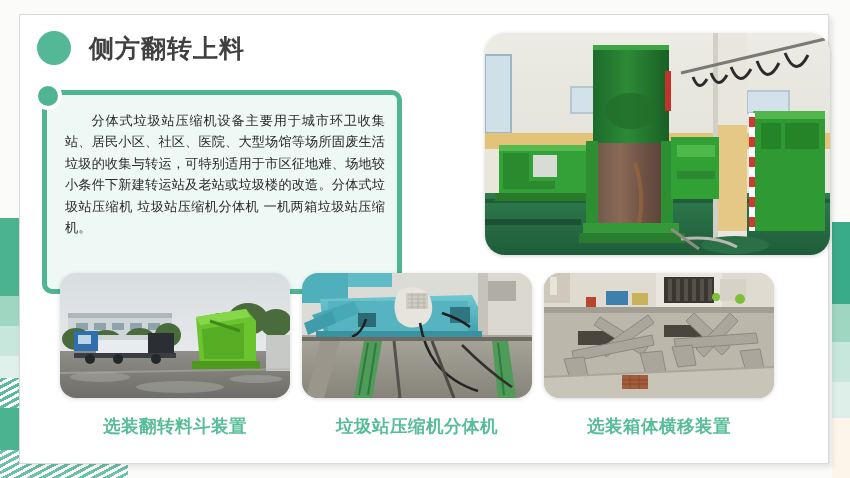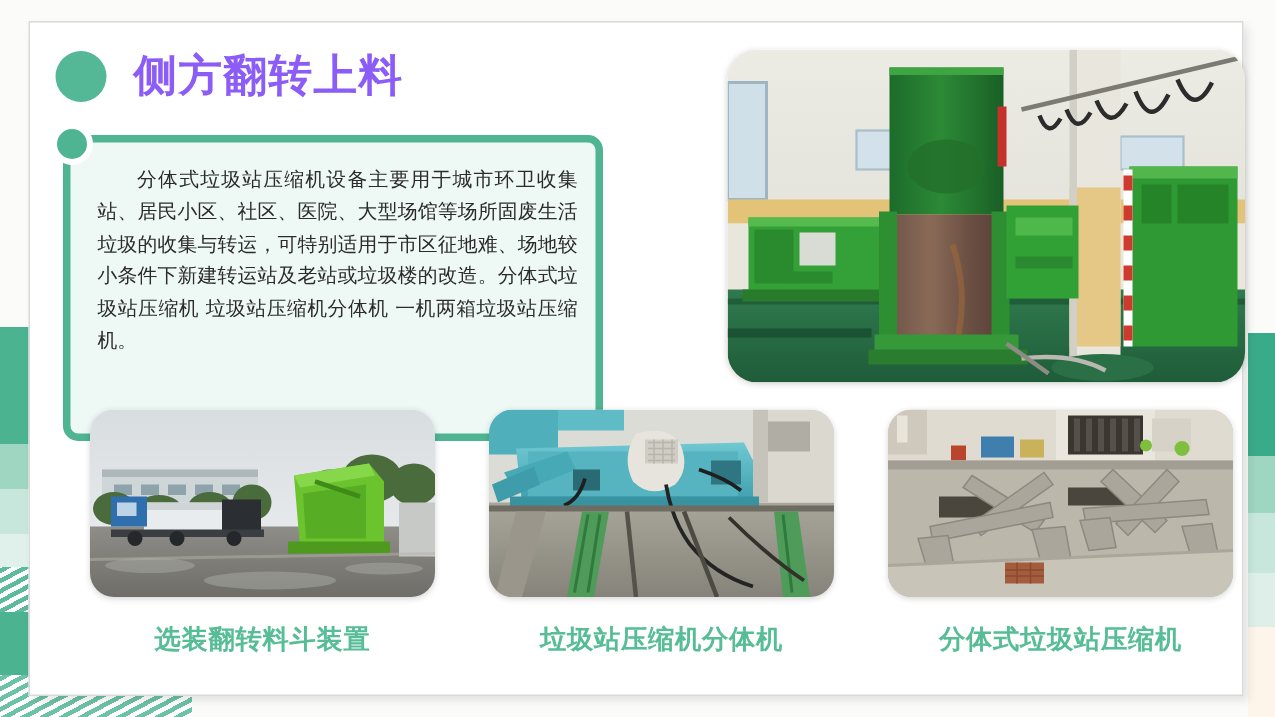--- a/index.html
+++ b/index.html
@@ -37,21 +37,21 @@
     position:absolute;left:19px;top:14px;width:808px;height:448px;
     background:#ffffff;
     border:1px solid #d9d9d9;
     box-shadow:3px 3px 6px rgba(0,0,0,.10);
   }
 
   
   .header{position:absolute;left:17px;top:16px;display:flex;align-items:center;gap:18px;}
   .bullet-dot{width:34px;height:34px;border-radius:50%;background:#54b795;flex:0 0 auto;}
   .page-title{
-    font-size:29px;font-weight:bold;color:#8b5cf6;letter-spacing:1px;
+    font-size:25px;font-weight:bold;color:#404040;letter-spacing:1px;
     font-family:Liberation Mono, monospace;
   }
 
   
   .text-panel{
     position:absolute;left:22px;top:75px;width:360px;height:204px;
     border:5px solid #4fb491;
     border-radius:10px;
     background:#eef8f5;
     box-sizing:border-box;
@@ -68,21 +68,21 @@
   .dot-br{right:-13px;bottom:-13px;}
 
   
   .hero-photo{
     position:absolute;left:465px;top:18px;width:345px;height:222px;
     border-radius:20px;overflow:hidden;
     box-shadow:0 1px 4px rgba(0,0,0,.18);
   }
 
   
-  .thumb-row{position:absolute;left:40px;top:258px;width:730px;display:flex;gap:36px;}
+  .thumb-row{position:absolute;left:40px;top:258px;width:730px;display:flex;gap:12px;}
   .thumb-cell{width:230px;}
   .thumb-photo{
     width:230px;height:125px;border-radius:16px;overflow:hidden;
     box-shadow:0 1px 4px rgba(0,0,0,.16);
   }
   .thumb-caption{
     margin-top:16px;text-align:center;
     font-size:17.5px;font-weight:bold;color:#56bd96;letter-spacing:.5px;
     font-family:"DejaVu Sans","Liberation Sans",sans-serif;
   }
@@ -394,18 +394,18 @@
 
             <path d="M0 104 L230 94 L230 125 L0 125 Z" fill="#c9c4b8"></path>
             <path d="M0 104 L230 94" stroke="#aba69a" stroke-width="2"></path>
 
             <rect x="78" y="102" width="26" height="14" fill="#a35c3c"></rect>
             <g stroke="#8a4a30" stroke-width="1">
               <path d="M78 107 h26 M78 111 h26 M86 102 v14 M95 102 v14"></path>
             </g>
           </svg>
         </div>
-        <div class="thumb-caption">分体式垃圾站压缩机</div>
+        <div class="thumb-caption">选装箱体横移装置</div>
       </div>
 
     </div>
   </div>
 </div>
 
 </body></html>

